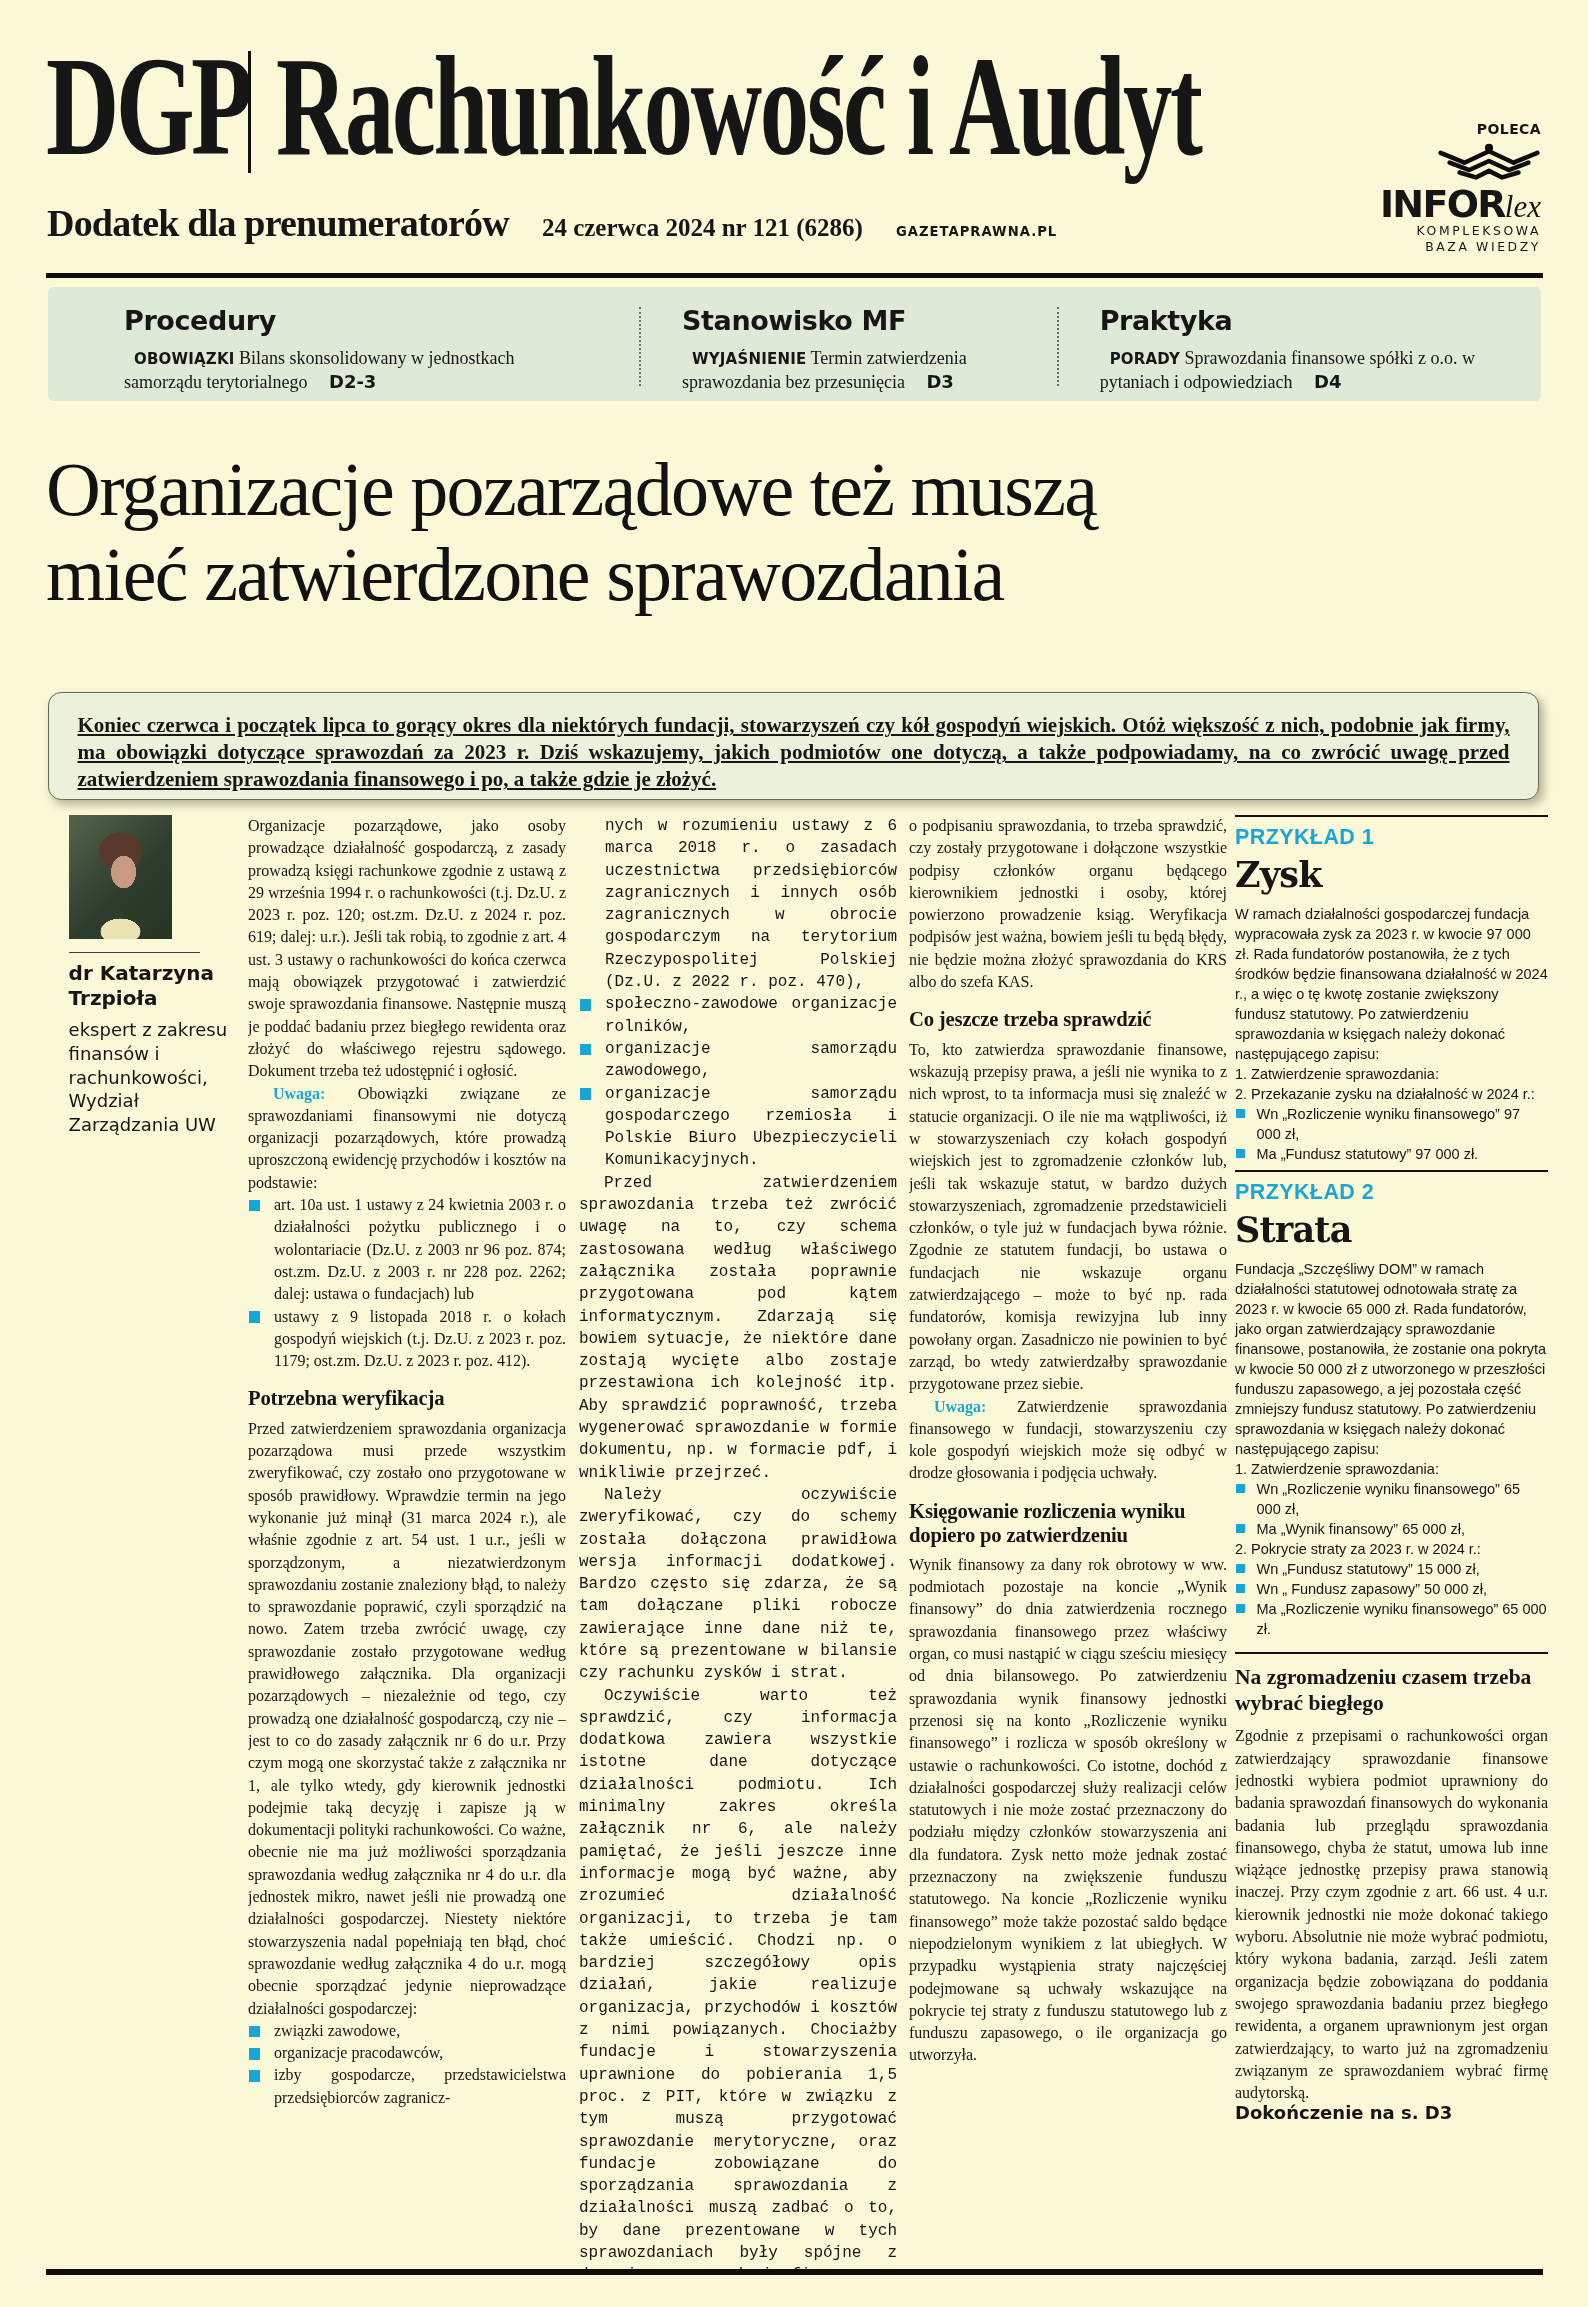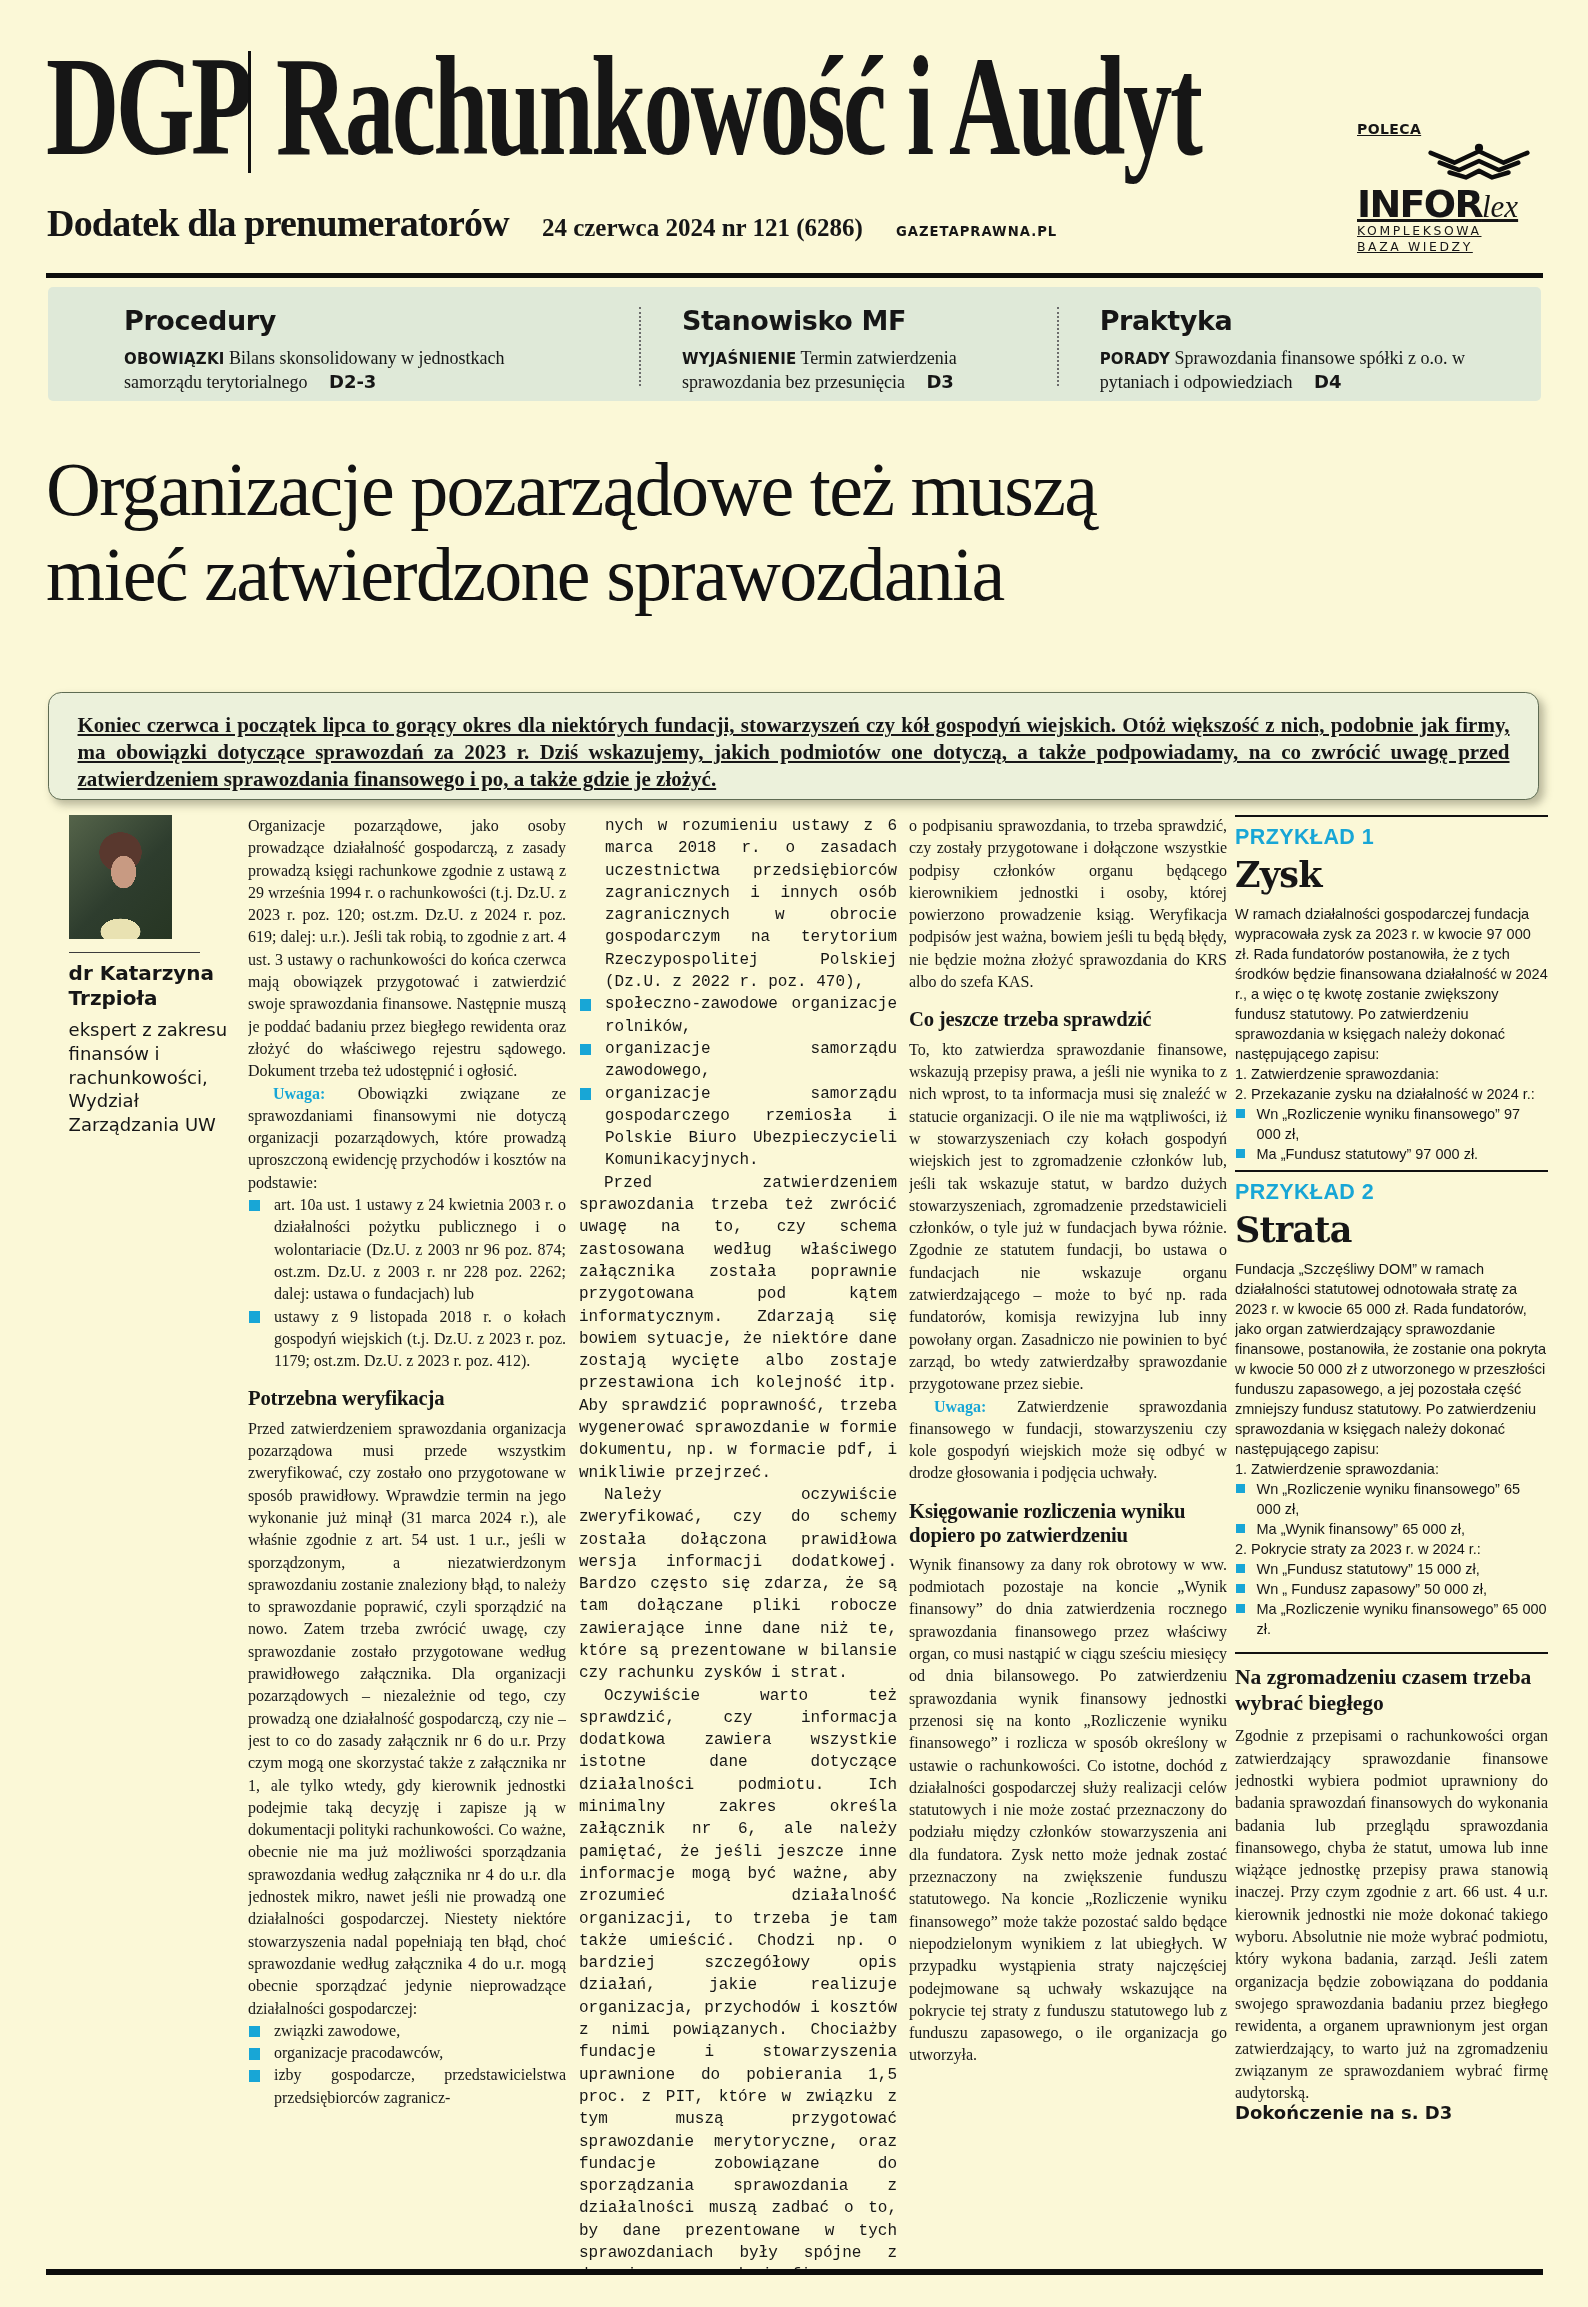--- a/index.html
+++ b/index.html
@@ -7,39 +7,39 @@
 
   
   .logo{position:absolute;left:46px;top:36px;font:bold 141px/1 "Liberation Serif",serif;letter-spacing:-5px;transform:scaleX(.72);transform-origin:left top;white-space:nowrap;}
   .vbar{position:absolute;left:248px;top:51px;width:2.5px;height:122px;background:#111;}
   .title{position:absolute;left:276px;top:36px;margin:0;font:bold 141px/1 "Liberation Serif",serif;letter-spacing:-3.3px;transform:scaleX(.70);transform-origin:left top;white-space:nowrap;}
   .subline{position:absolute;left:47px;top:204px;display:flex;align-items:baseline;gap:33px;white-space:nowrap;}
   .dodatek{font:bold 38px/1 "Liberation Serif",serif;letter-spacing:-0.8px;}
   .dateline{font:bold 25px/1 "Liberation Serif",serif;}
   .site{font:bold 13.2px/1 "DejaVu Sans",sans-serif;letter-spacing:1px;}
   .header-rule{position:absolute;left:46px;right:46px;top:273px;height:5px;background:#0d0d0d;}
-  .infor{position:absolute;right:58px;top:122px;width:174px;text-decoration:underline;}
+  .infor{position:absolute;right:48px;top:122px;width:174px;text-align:right;}
   .poleca{font:bold 14px/1 "DejaVu Sans",sans-serif;letter-spacing:0.4px;margin-bottom:6.6px;}
   .infor svg{display:block;margin:0 0 1.7px auto;}
   .inforword{font:bold 38px/1 "DejaVu Sans",sans-serif;letter-spacing:-1.7px;}
   .inforword .lex{font:italic 31px/1 "Liberation Serif",serif;letter-spacing:0;font-weight:normal;}
   .tagline{font:12.4px/1.3 "DejaVu Sans",sans-serif;letter-spacing:2.6px;}
 
   
   .teasers{position:absolute;left:48px;top:287px;width:1493px;height:114px;background:#dfe9d8;border-radius:5px;display:flex;box-sizing:border-box;padding:20px 25px 15px 76px;}
   .teaser{box-sizing:border-box;}
   .tz1{flex:0 0 37%;}
   .tz2{flex:0 0 30%;border-left:2.5px dotted #6c6c6c;padding-left:41px;}
   .tz3{flex:0 0 33%;border-left:2.5px dotted #6c6c6c;padding-left:41px;}
   .teaser h3{margin:0 0 11.6px;font:bold 27px/1 "DejaVu Sans",sans-serif;letter-spacing:-0.4px;}
   .t-desc{font:18px/1.35 "Liberation Serif",serif;}
   .tz1 .t-desc{max-width:414px;}
   .tz2 .t-desc{max-width:389px;}
   .tz3 .t-desc{max-width:480px;}
-  .t-label{font:bold 15px "DejaVu Sans",sans-serif;letter-spacing:0.2px;}
+  .t-label{font:bold 15px "DejaVu Sans",sans-serif;letter-spacing:0.2px;margin-left:10px;}
   .t-page{font:bold 18px "DejaVu Sans",sans-serif;margin-left:21.5px;}
 
   
   .headline{position:absolute;left:46px;top:447px;margin:0;font:normal 76px/1.12 "Liberation Serif",serif;letter-spacing:-1.7px;color:#121212;}
   .headline span{display:block;white-space:nowrap;}
   .leadbox{position:absolute;left:48px;top:692px;width:1491px;height:108px;box-sizing:border-box;background:#ecf1db;border:1.7px solid #5e6b52;border-radius:13.2px;padding:12.4px 21.5px;box-shadow:4.1px 5px 8.3px rgba(60,60,40,.35);}
   .leadbox p{margin:7px;font:bold 21px/27px "Liberation Serif",serif;text-align:justify;text-decoration:underline;}
 
   
   .authorcol{position:absolute;left:62px;top:815px;width:182px;}

